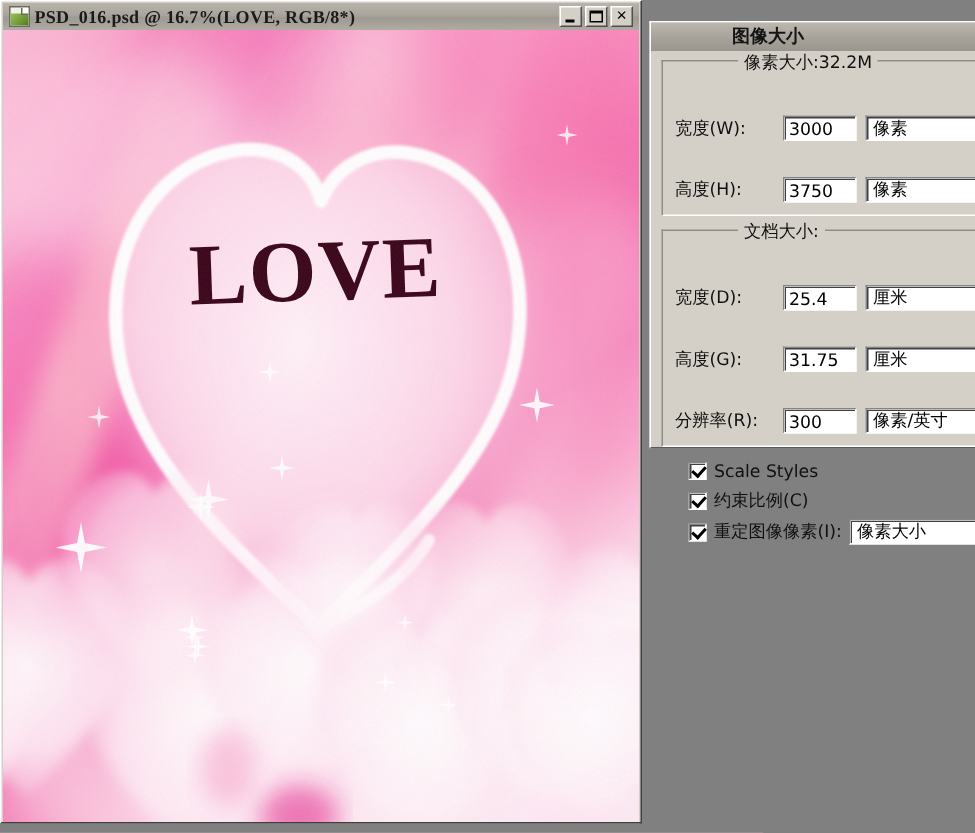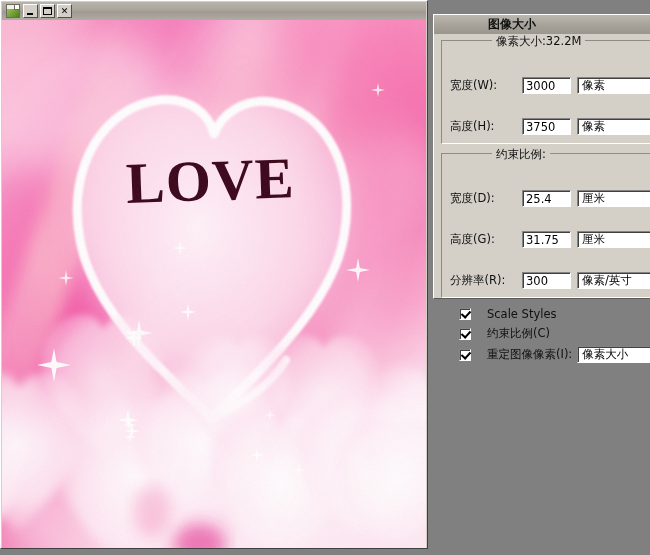--- a/index.html
+++ b/index.html
@@ -257,36 +257,36 @@
     width: 4px; height: 7px;
     border: solid #000;
     border-width: 0 2px 2px 0;
     transform: rotate(42deg);
   }
   .chk-label {
     font-size: 11.5px;
     font-family: "DejaVu Sans", "Liberation Sans", sans-serif;
     color: #101010;
     white-space: nowrap;
-    margin-left: 11px;
   }
   .chk-row .combo {
     margin-left: 5px;
     width: 124px;
   }
 </style>
 </head>
 <body>
 
 <div id="root">
 
   <div id="doc-window">
 
     <div id="titlebar">
       <div id="doc-icon"></div>
+      <div id="title-text">PSD_016.psd @ 16.7%(LOVE, RGB/8*)</div>
       <div class="win-btns">
         <div class="win-btn">
           <div class="min-glyph"></div>
         </div>
         <div class="win-btn">
           <div class="max-glyph"></div>
         </div>
         <div class="win-btn">
           <i>✕</i>
         </div>
@@ -515,21 +515,21 @@
           <div class="fld-label">高度(H):</div>
           <div class="txtbox">3750</div>
           <div class="combo">
             <span>像素</span>
 
           </div>
         </div>
       </div>
 
       <div class="group">
-        <div class="legend">约束比例:</div>
+        <div class="legend">文档大小:</div>
 
         <div class="field-row">
           <div class="fld-label">宽度(D):</div>
           <div class="txtbox">25.4</div>
           <div class="combo">
             <span>厘米</span>
 
           </div>
         </div>
 

